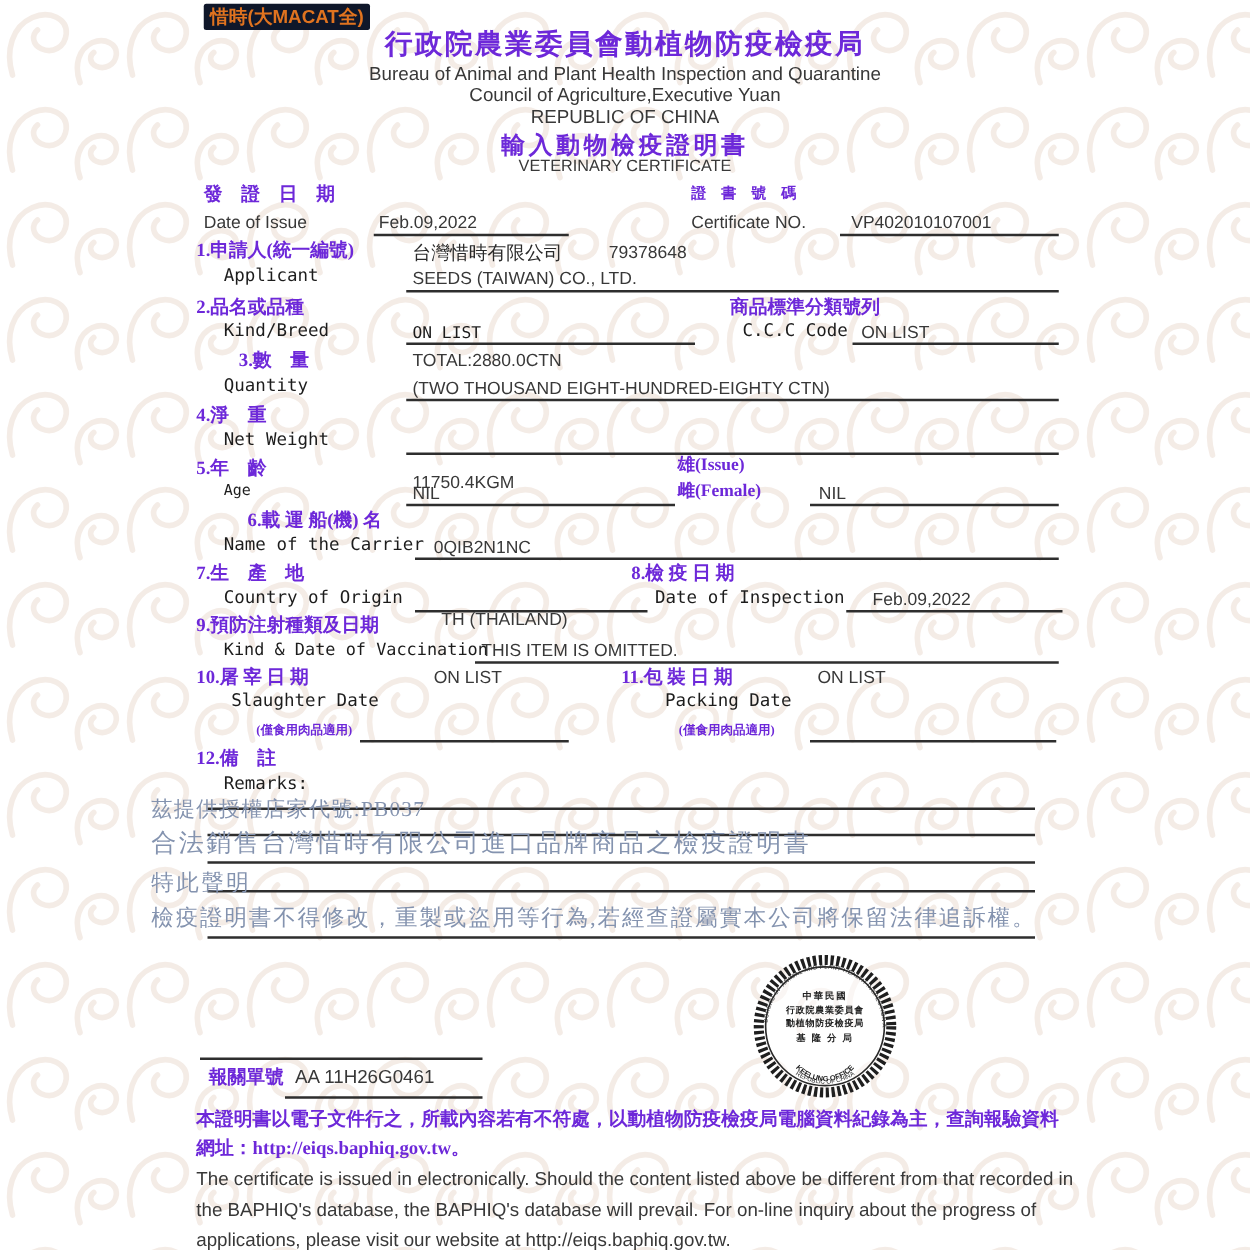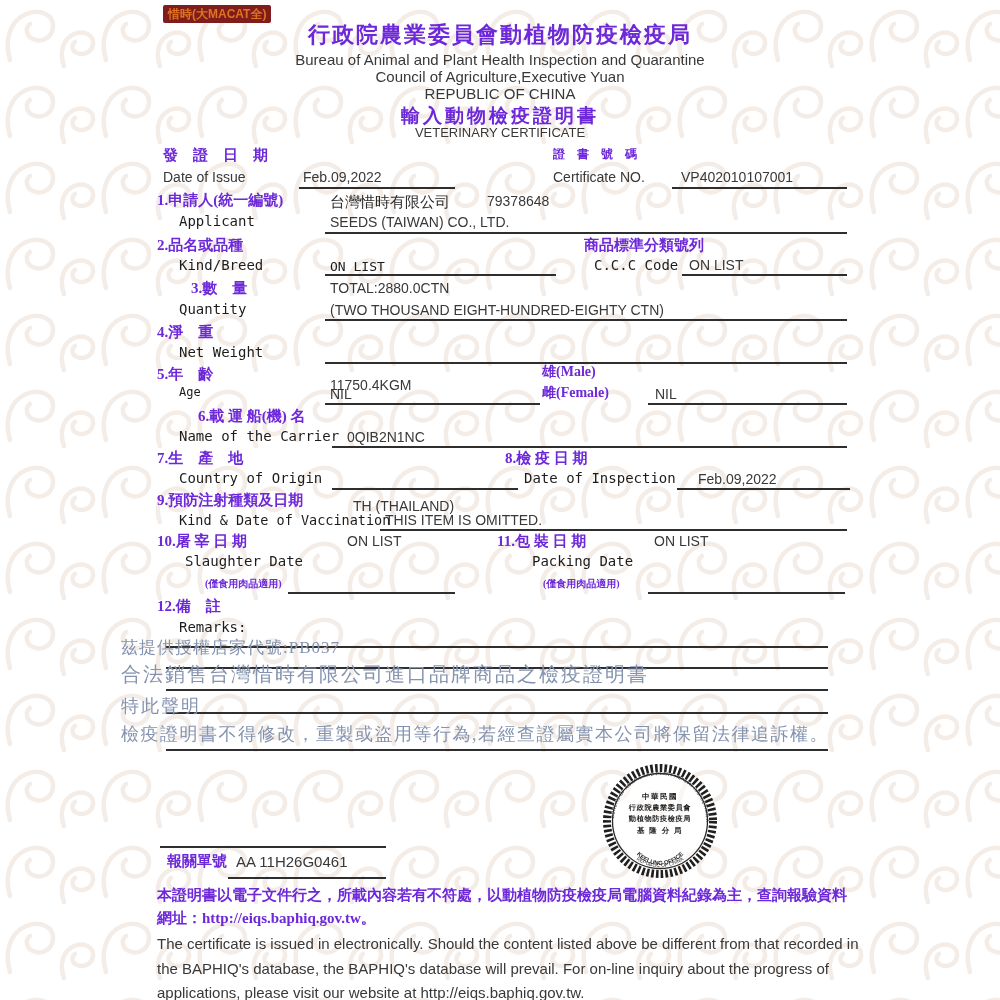--- a/index.html
+++ b/index.html
@@ -7,21 +7,21 @@
           font-family:"Liberation Sans","DejaVu Sans",sans-serif; color:#2b2b2b; }
   .abs { position:absolute; white-space:nowrap; }
   .zh   { font-family:"Liberation Serif","DejaVu Serif",serif; font-weight:bold; color:#6d28d9; }
   .zhl  { font-family:"Liberation Serif","DejaVu Serif",serif; font-weight:normal; color:#2a2a2a; }
   .mono { font-family:"DejaVu Sans Mono","Liberation Mono",monospace; color:#1c1c1c; }
   .sans { font-family:"Liberation Sans","DejaVu Sans",sans-serif; color:#383838; }
   .rule { position:absolute; height:2px; background:#2e2e2e; }
   .center { left:150px; width:700px; text-align:center; }
   .blue { position:absolute; font-family:"Liberation Serif","DejaVu Serif",serif;
           color:#8493af; white-space:nowrap; }
-  .tag  { background:#7f1d1d; color:#e0731f; font-weight:bold; font-size:12px;
+  .tag  { background:#0f172a; color:#e0731f; font-weight:bold; font-size:15px;
           padding:2px 5px; border-radius:2px; }
   .wm   { position:absolute; left:0; top:0; }
   .note { font-size:10px; }
 </style>
 </head>
 <body>
 
 <div class="page">
 
   <svg class="wm" width="1000" height="1000" aria-hidden="true">
@@ -77,37 +77,37 @@
   <div class="abs mono" style="left:179px; top:301px; font-size:14px;">Quantity</div>
   <div class="abs sans" style="left:330px; top:302px; font-size:14px;">(TWO THOUSAND EIGHT-HUNDRED-EIGHTY CTN)</div>
   <div class="rule" style="left:325px; top:319px; width:522px;"></div>
 
   <div class="abs zh" style="left:157px; top:323px; font-size:15px;">4.淨　重</div>
   <div class="abs mono" style="left:179px; top:344px; font-size:14px;">Net Weight</div>
   <div class="abs sans" style="left:330px; top:345px; font-size:14px;margin-top:32px;">11750.4KGM</div>
   <div class="rule" style="left:325px; top:362px; width:522px;"></div>
 
   <div class="abs zh" style="left:157px; top:365px; font-size:15px;">5.年　齡</div>
-  <div class="abs zh" style="left:542px; top:363px; font-size:14px;">雄(Male)</div>
+  <div class="abs zh" style="left:542px; top:363px; font-size:14px;">雄(Issue)</div>
   <div class="abs mono" style="left:179px; top:385px; font-size:12px;">Age</div>
   <div class="abs sans" style="left:330px; top:386px; font-size:14px;">NIL</div>
   <div class="rule" style="left:325px; top:403px; width:215px;"></div>
   <div class="abs zh" style="left:542px; top:384px; font-size:14px;">雌(Female)</div>
   <div class="abs sans" style="left:655px; top:386px; font-size:14px;">NIL</div>
   <div class="rule" style="left:648px; top:403px; width:199px;"></div>
 
   <div class="abs zh" style="left:157px; top:407px; font-size:15px;margin-left:41px;">6.載 運 船(機) 名</div>
   <div class="abs mono" style="left:179px; top:428px; font-size:14px;">Name of the Carrier</div>
   <div class="abs sans" style="left:347px; top:429px; font-size:14px;">0QIB2N1NC</div>
   <div class="rule" style="left:332px; top:446px; width:515px;"></div>
 
   <div class="abs zh" style="left:157px; top:449px; font-size:15px;">7.生　產　地</div>
   <div class="abs zh" style="left:505px; top:449px; font-size:15px;">8.檢 疫 日 期</div>
   <div class="abs mono" style="left:179px; top:470px; font-size:14px;">Country of Origin</div>
-  <div class="abs sans" style="left:353px; top:498px; font-size:14px;">TH (THAILAND)</div>
+  <div class="abs sans" style="left:353px; top:487px; font-size:14px;">TH (THAILAND)</div>
   <div class="rule" style="left:332px; top:488px; width:186px;"></div>
   <div class="abs mono" style="left:524px; top:470px; font-size:14px;">Date of Inspection</div>
   <div class="abs sans" style="left:698px; top:471px; font-size:14px;">Feb.09,2022</div>
   <div class="rule" style="left:677px; top:488px; width:173px;"></div>
 
   <div class="abs zh" style="left:157px; top:491px; font-size:15px;">9.預防注射種類及日期</div>
   <div class="abs mono" style="left:179px; top:512px; font-size:13.5px;">Kind &amp; Date of Vaccination</div>
   <div class="abs sans" style="left:385px; top:512px; font-size:14px;">THIS ITEM IS OMITTED.</div>
   <div class="rule" style="left:380px; top:529px; width:467px;"></div>
 

